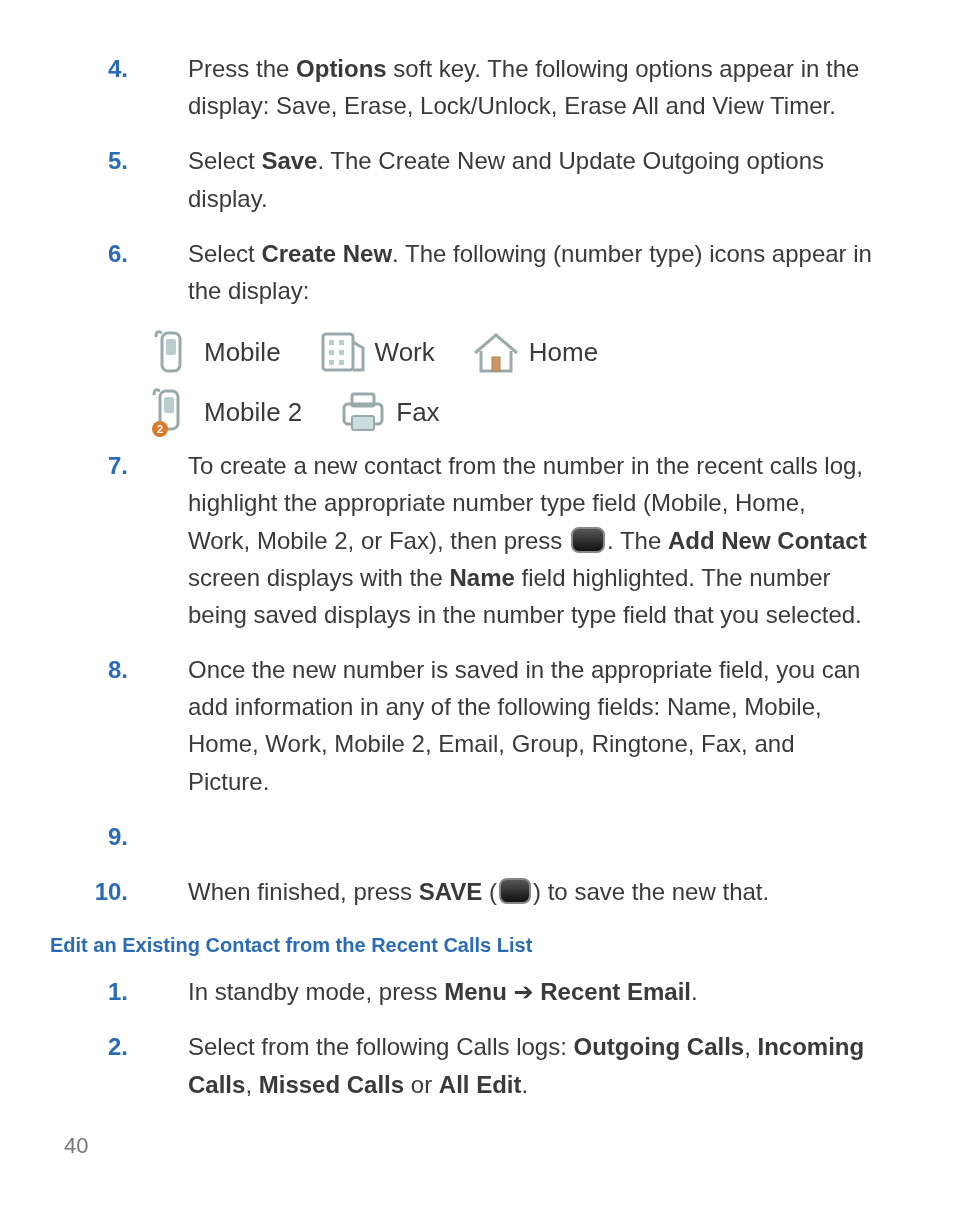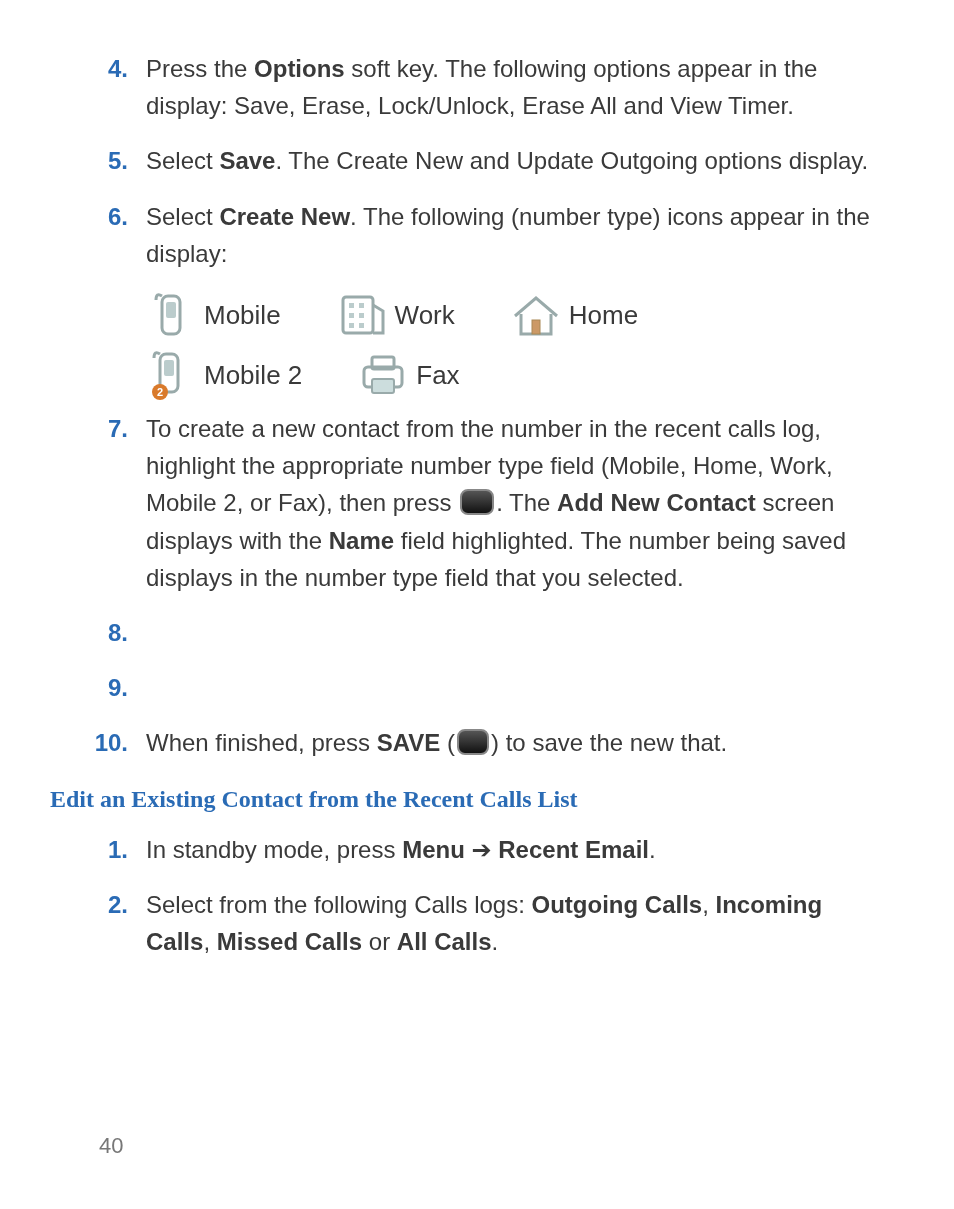--- a/index.html
+++ b/index.html
@@ -18,49 +18,49 @@
   ol.main{list-style:none;margin:0;padding:0;}
   ol.main>li{display:flex;margin-bottom:18px;}
   ol.main>li .num{
     flex:0 0 78px;
     text-align:right;
     padding-right:18px;
     color:#2a6bb5;
     font-weight:700;
     font-family:Arial,Helvetica,sans-serif;
   }
-  ol.main>li .txt{flex:1;color:#3a3a3a;font-family:Arial,Helvetica,sans-serif;}
+  ol.main>li .txt{flex:1;color:#3a3a3a;font-family:Arial,Helvetica,sans-serif;margin-left:42px;}
   .txt b{font-weight:700;}
   .icons-grid{padding-left:96px;margin:14px 0 6px 0;}
-  .icon-row{display:flex;align-items:flex-end;margin-bottom:10px;gap:20px;}
+  .icon-row{display:flex;align-items:flex-end;margin-bottom:10px;}
   .icon-cell{display:flex;align-items:center;margin-right:36px;}
   .icon-box{width:50px;height:50px;display:flex;align-items:center;justify-content:center;margin-right:8px;}
   .icon-lbl{font-size:26px;font-family:Arial,Helvetica,sans-serif;color:#3a3a3a;}
   .section-head{
     color:#2a6bb5;
     font-weight:700;
-    font-family:Liberation Serif, serif;
-    font-size:24px;
+    font-family:Liberation Sans, sans-serif;
+    font-size:20px;
     margin:20px 0 12px 0;
   }
   .key-inline{
     display:inline-block;width:30px;height:22px;
     background:linear-gradient(#555,#111);
     border:2px solid #888;border-radius:8px;
     vertical-align:-4px;margin:0 2px;
   }
   .key-paren{
     display:inline-block;width:28px;height:22px;
     background:linear-gradient(#555,#111);
     border:2px solid #888;border-radius:8px;
     vertical-align:-4px;margin:0 2px;
   }
   .pagenum{
     position:absolute;left:64px;bottom:50px;
-    font-size:22px;color:#777;font-family:Arial,Helvetica,sans-serif;margin-left:35px;
+    font-size:22px;color:#777;font-family:Arial,Helvetica,sans-serif;
   }
   svg{display:block;}
 </style>
 </head>
 <body>
 
 <div class="content">
 <ol class="main">
 
 <li>
@@ -152,20 +152,21 @@
 <ol class="main">
 <li>
   <div class="num">7.</div>
   <div class="txt">
     <span>To create a new contact from the number in the recent calls log, highlight the appropriate number type field (Mobile, Home, Work, Mobile 2, or Fax), then press </span><span class="key-inline"></span><span>. The </span><b>Add New Contact</b><span> screen displays with the </span><b>Name</b><span> field highlighted. The number being saved displays in the number type field that you selected.</span>
   </div>
 </li>
 
 <li>
   <div class="num">8.</div>
+  <div class="txt">Once the new number is saved in the appropriate field, you can add information in any of the following fields: Name, Mobile, Home, Work, Mobile 2, Email, Group, Ringtone, Fax, and Picture.</div>
 </li>
 
 <li>
   <div class="num">9.</div>
 </li>
 
 <li>
   <div class="num">10.</div>
   <div class="txt">
     <span>When finished, press </span><b>SAVE</b><span> (</span><span class="key-paren"></span><span>) to save the new that.</span>
@@ -178,20 +179,20 @@
 <ol class="main">
 <li>
   <div class="num">1.</div>
   <div class="txt">
     <span>In standby mode, press </span><b>Menu</b><span> ➔ </span><b>Recent Email</b><span>.</span>
   </div>
 </li>
 <li>
   <div class="num">2.</div>
   <div class="txt">
-    <span>Select from the following Calls logs: </span><b>Outgoing Calls</b><span>, </span><b>Incoming Calls</b><span>, </span><b>Missed Calls</b><span> or </span><b>All Calls</b><span>.</span>
+    <span>Select from the following Calls logs: </span><b>Outgoing Calls</b><span>, </span><b>Incoming Calls</b><span>, </span><b>Missed Calls</b><span> or </span><b>All Edit</b><span>.</span>
   </div>
 </li>
 </ol>
 
 </div>
 
 <div class="pagenum">40</div>
 
 </body></html>

